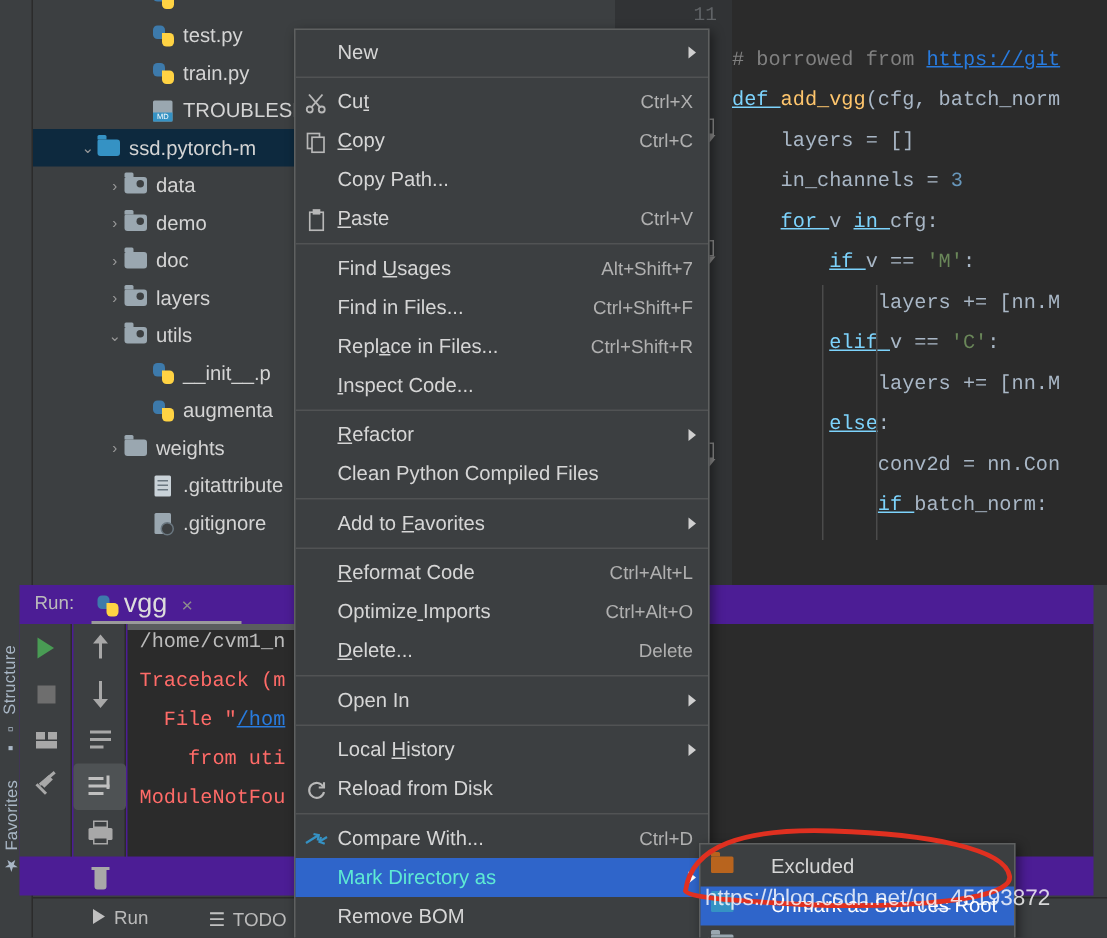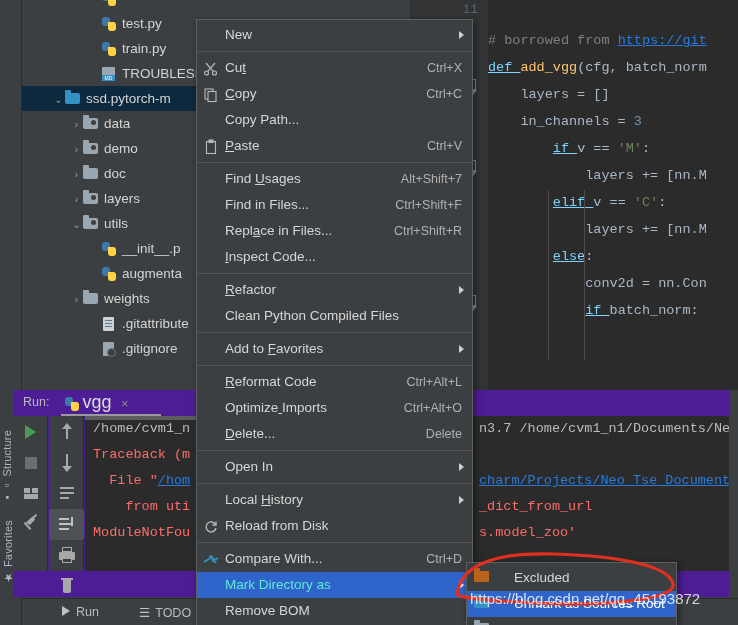--- a/index.html
+++ b/index.html
@@ -212,20 +212,21 @@
       <div class="fold-marker" style="left:55px; top:160px;">−</div>
       <div class="fold-marker" style="left:55px; top:295px;">−</div>
       <div class="iline" style="left:60px; top:30px; height:330px;"></div>
     </div>
     <div class="codearea" id="code-lines">
         <div class="cline"><span class=""></span></div>
         <div class="cline"><span class="c-com">#&nbsp;borrowed&nbsp;from&nbsp;</span><span class="c-lnk">https://git</span></div>
         <div class="cline"><span class="c-kw">def&nbsp;</span><span class="c-fn">add_vgg</span><span class="">(cfg,&nbsp;batch_norm</span></div>
         <div class="cline"><span class="">&nbsp;&nbsp;&nbsp;&nbsp;layers&nbsp;=&nbsp;[]</span></div>
         <div class="cline"><span class="">&nbsp;&nbsp;&nbsp;&nbsp;in_channels&nbsp;=&nbsp;</span><span class="c-num">3</span></div>
+        <div class="cline"><span class="">&nbsp;&nbsp;&nbsp;&nbsp;</span><span class="c-kw">for&nbsp;</span><span class="">v&nbsp;</span><span class="c-kw">in&nbsp;</span><span class="">cfg:</span></div>
         <div class="cline"><span class="">&nbsp;&nbsp;&nbsp;&nbsp;&nbsp;&nbsp;&nbsp;&nbsp;</span><span class="c-kw">if&nbsp;</span><span class="">v&nbsp;==&nbsp;</span><span class="c-str">'M'</span><span class="">:</span></div>
         <div class="cline"><span class="">&nbsp;&nbsp;&nbsp;&nbsp;&nbsp;&nbsp;&nbsp;&nbsp;&nbsp;&nbsp;&nbsp;&nbsp;layers&nbsp;+=&nbsp;[nn.M</span></div>
         <div class="cline"><span class="">&nbsp;&nbsp;&nbsp;&nbsp;&nbsp;&nbsp;&nbsp;&nbsp;</span><span class="c-kw">elif&nbsp;</span><span class="">v&nbsp;==&nbsp;</span><span class="c-str">'C'</span><span class="">:</span></div>
         <div class="cline"><span class="">&nbsp;&nbsp;&nbsp;&nbsp;&nbsp;&nbsp;&nbsp;&nbsp;&nbsp;&nbsp;&nbsp;&nbsp;layers&nbsp;+=&nbsp;[nn.M</span></div>
         <div class="cline"><span class="">&nbsp;&nbsp;&nbsp;&nbsp;&nbsp;&nbsp;&nbsp;&nbsp;</span><span class="c-kw">else</span><span class="">:</span></div>
         <div class="cline"><span class="">&nbsp;&nbsp;&nbsp;&nbsp;&nbsp;&nbsp;&nbsp;&nbsp;&nbsp;&nbsp;&nbsp;&nbsp;conv2d&nbsp;=&nbsp;nn.Con</span></div>
         <div class="cline"><span class="">&nbsp;&nbsp;&nbsp;&nbsp;&nbsp;&nbsp;&nbsp;&nbsp;&nbsp;&nbsp;&nbsp;&nbsp;</span><span class="c-kw">if&nbsp;</span><span class="">batch_norm:</span></div>
       </div>
     <div class="iline" style="left:138px; top:190px; height:170px;"></div>
     <div class="iline" style="left:174px; top:190px; height:170px;"></div>
@@ -296,27 +297,20 @@
     </div>
 
     <div class="console">
       <div id="console-lines" style="position:absolute;left:8px;top:0;">
           <div class="coline"><span class="">/home/cvm1_n</span></div>
           <div class="coline"><span class="o-err">Traceback&nbsp;(m</span></div>
           <div class="coline"><span class="o-err">&nbsp;&nbsp;File&nbsp;"</span><span class="o-lnk">/hom</span></div>
           <div class="coline"><span class="o-err">&nbsp;&nbsp;&nbsp;&nbsp;from&nbsp;uti</span></div>
           <div class="coline"><span class="o-err">ModuleNotFou</span></div>
           <div class="coline"><span class=""></span></div>
-        </div>
-      <div id="console-right-lines" style="position:absolute;left:394px;top:0;">
-          <div class="coline"><span class="">n3.7&nbsp;/home/cvm1_n1/Documents/Ne</span></div>
-          <div class="coline"><span class=""></span></div>
-          <div class="coline"><span class="o-lnk">charm/Projects/Neo_Tse_Document</span></div>
-          <div class="coline"><span class="o-err">_dict_from_url</span></div>
-          <div class="coline"><span class="o-err">s.model_zoo'</span></div>
         </div>
     </div>
     <div class="scrollv"></div>
   </div>
 
   <div class="status">
     <div class="sitem" style="left:40px;">
       <span style="display:inline-block;width:0;height:0;border-left:8px solid #c0c0c0;border-top:5px solid transparent;border-bottom:5px solid transparent;vertical-align:0px;margin-right:6px;"></span><span>Run</span>
     </div>
     <div class="sitem" style="left:117px;">

